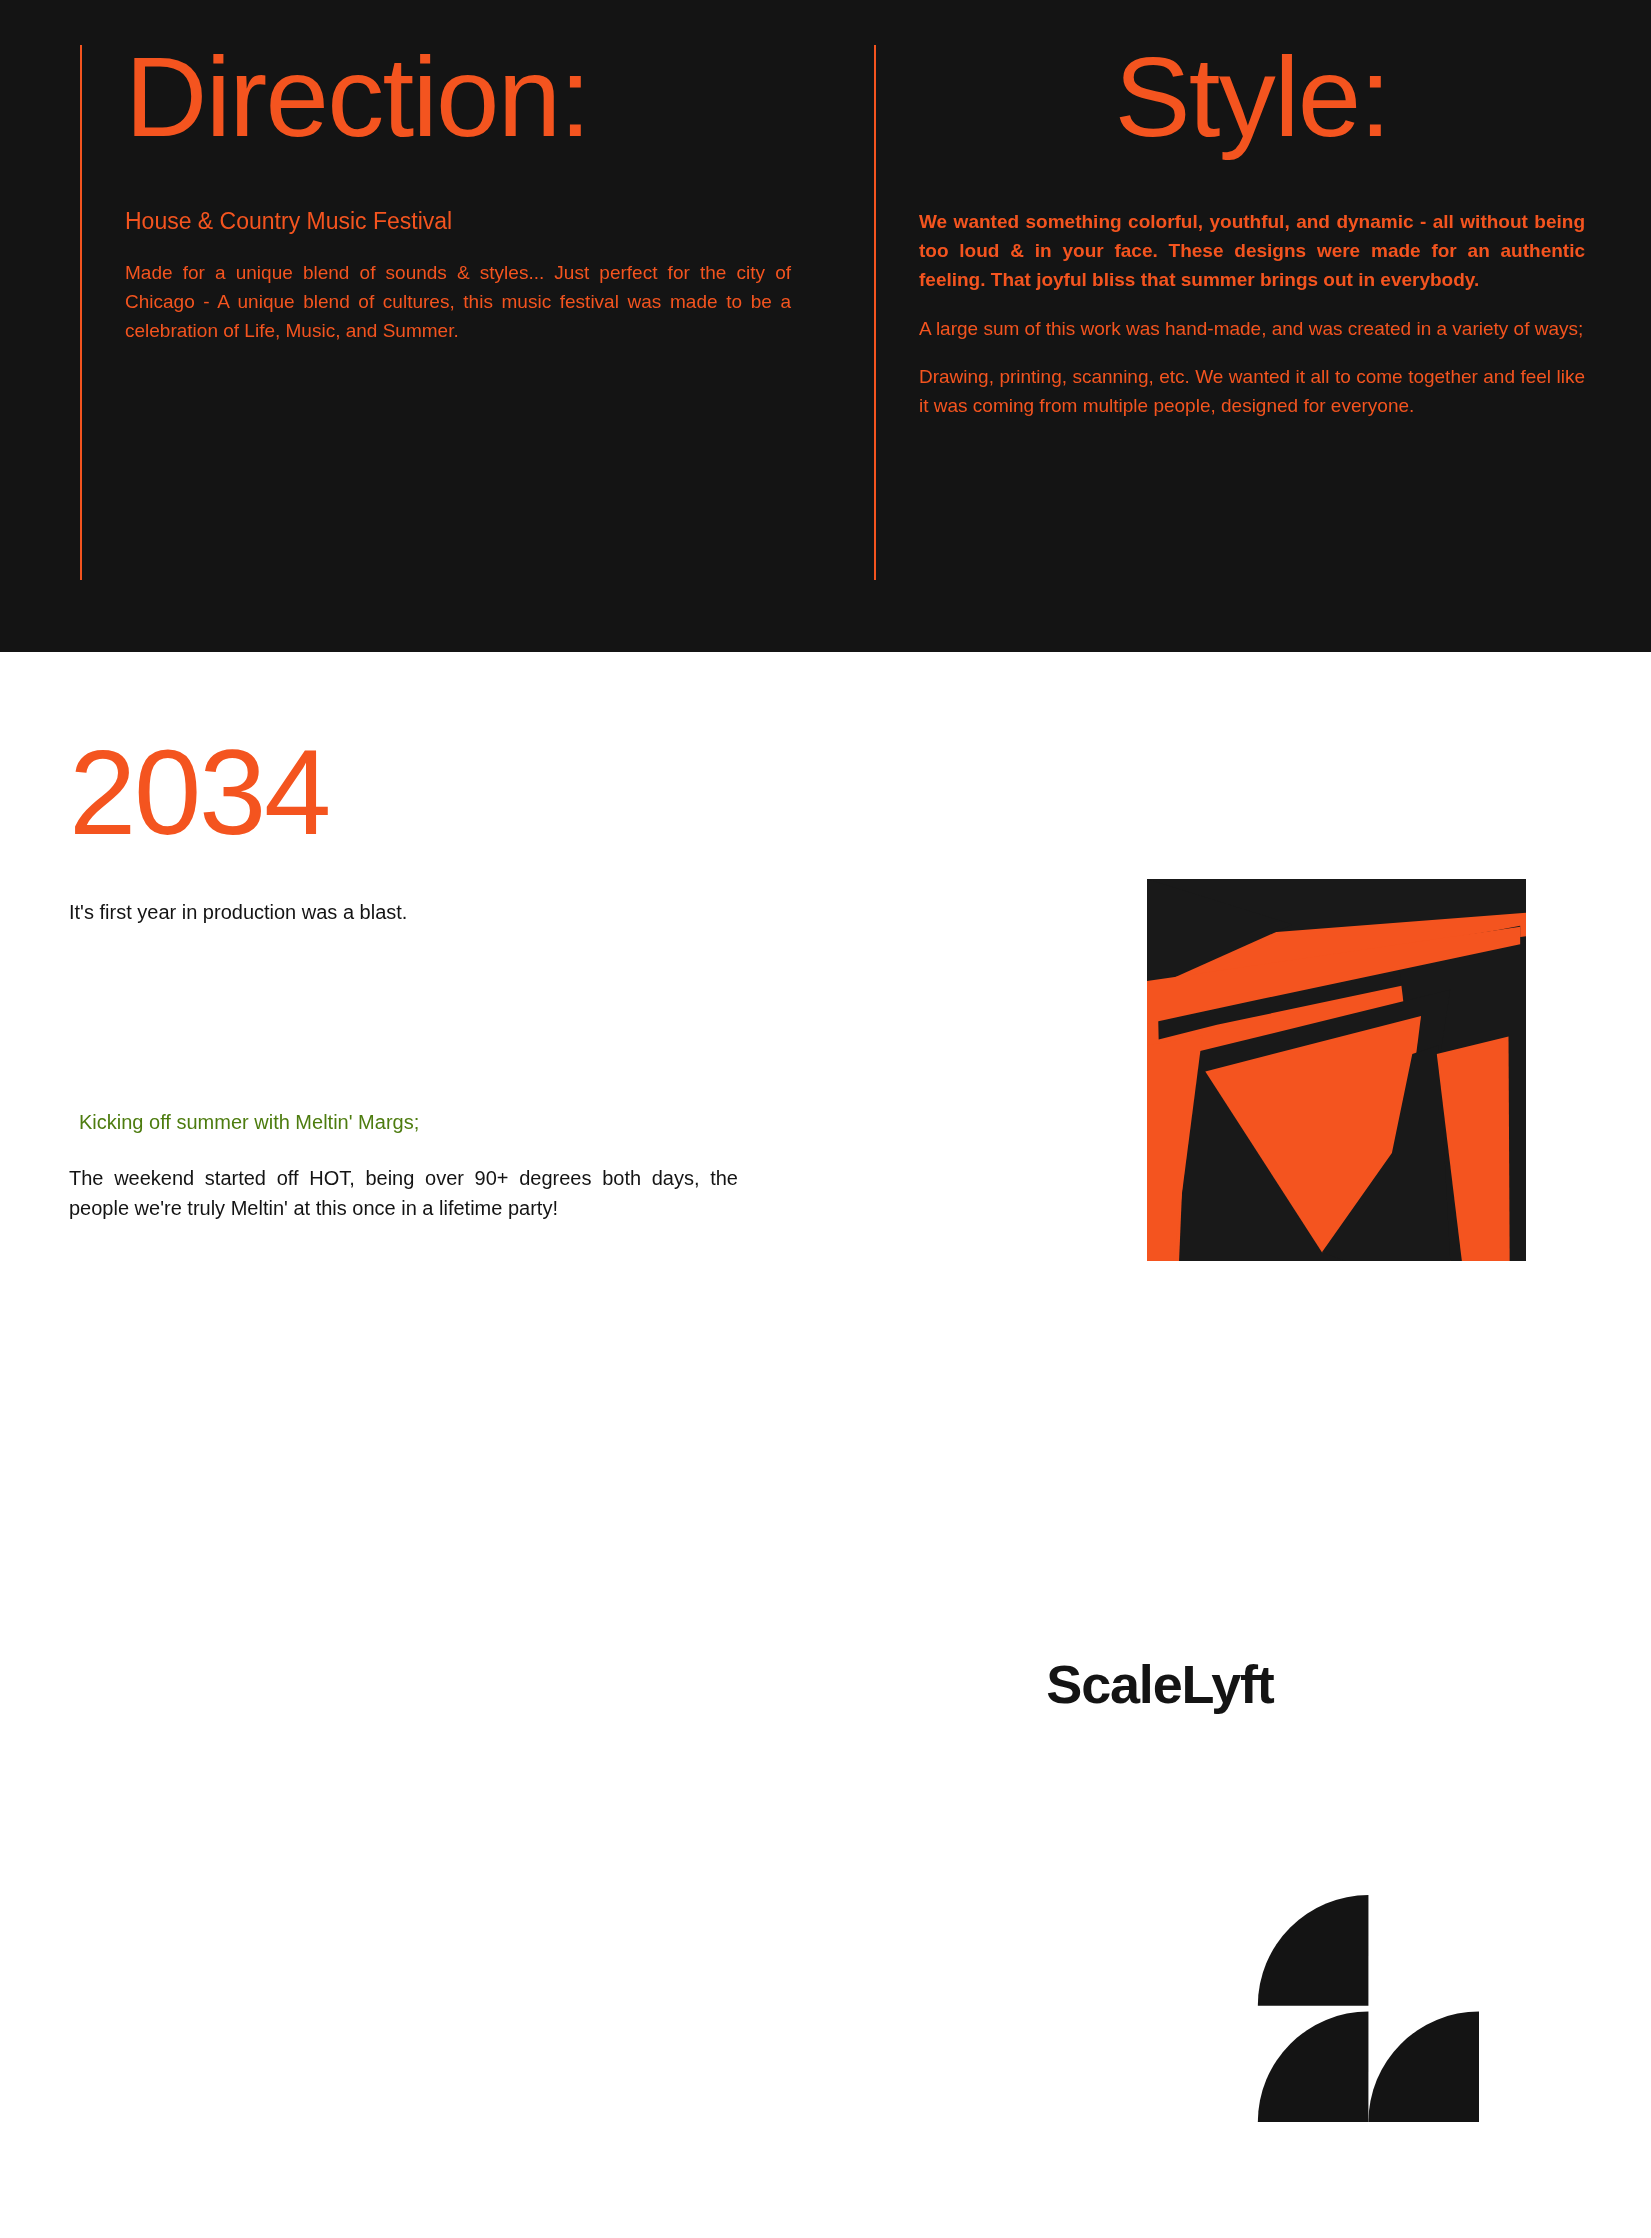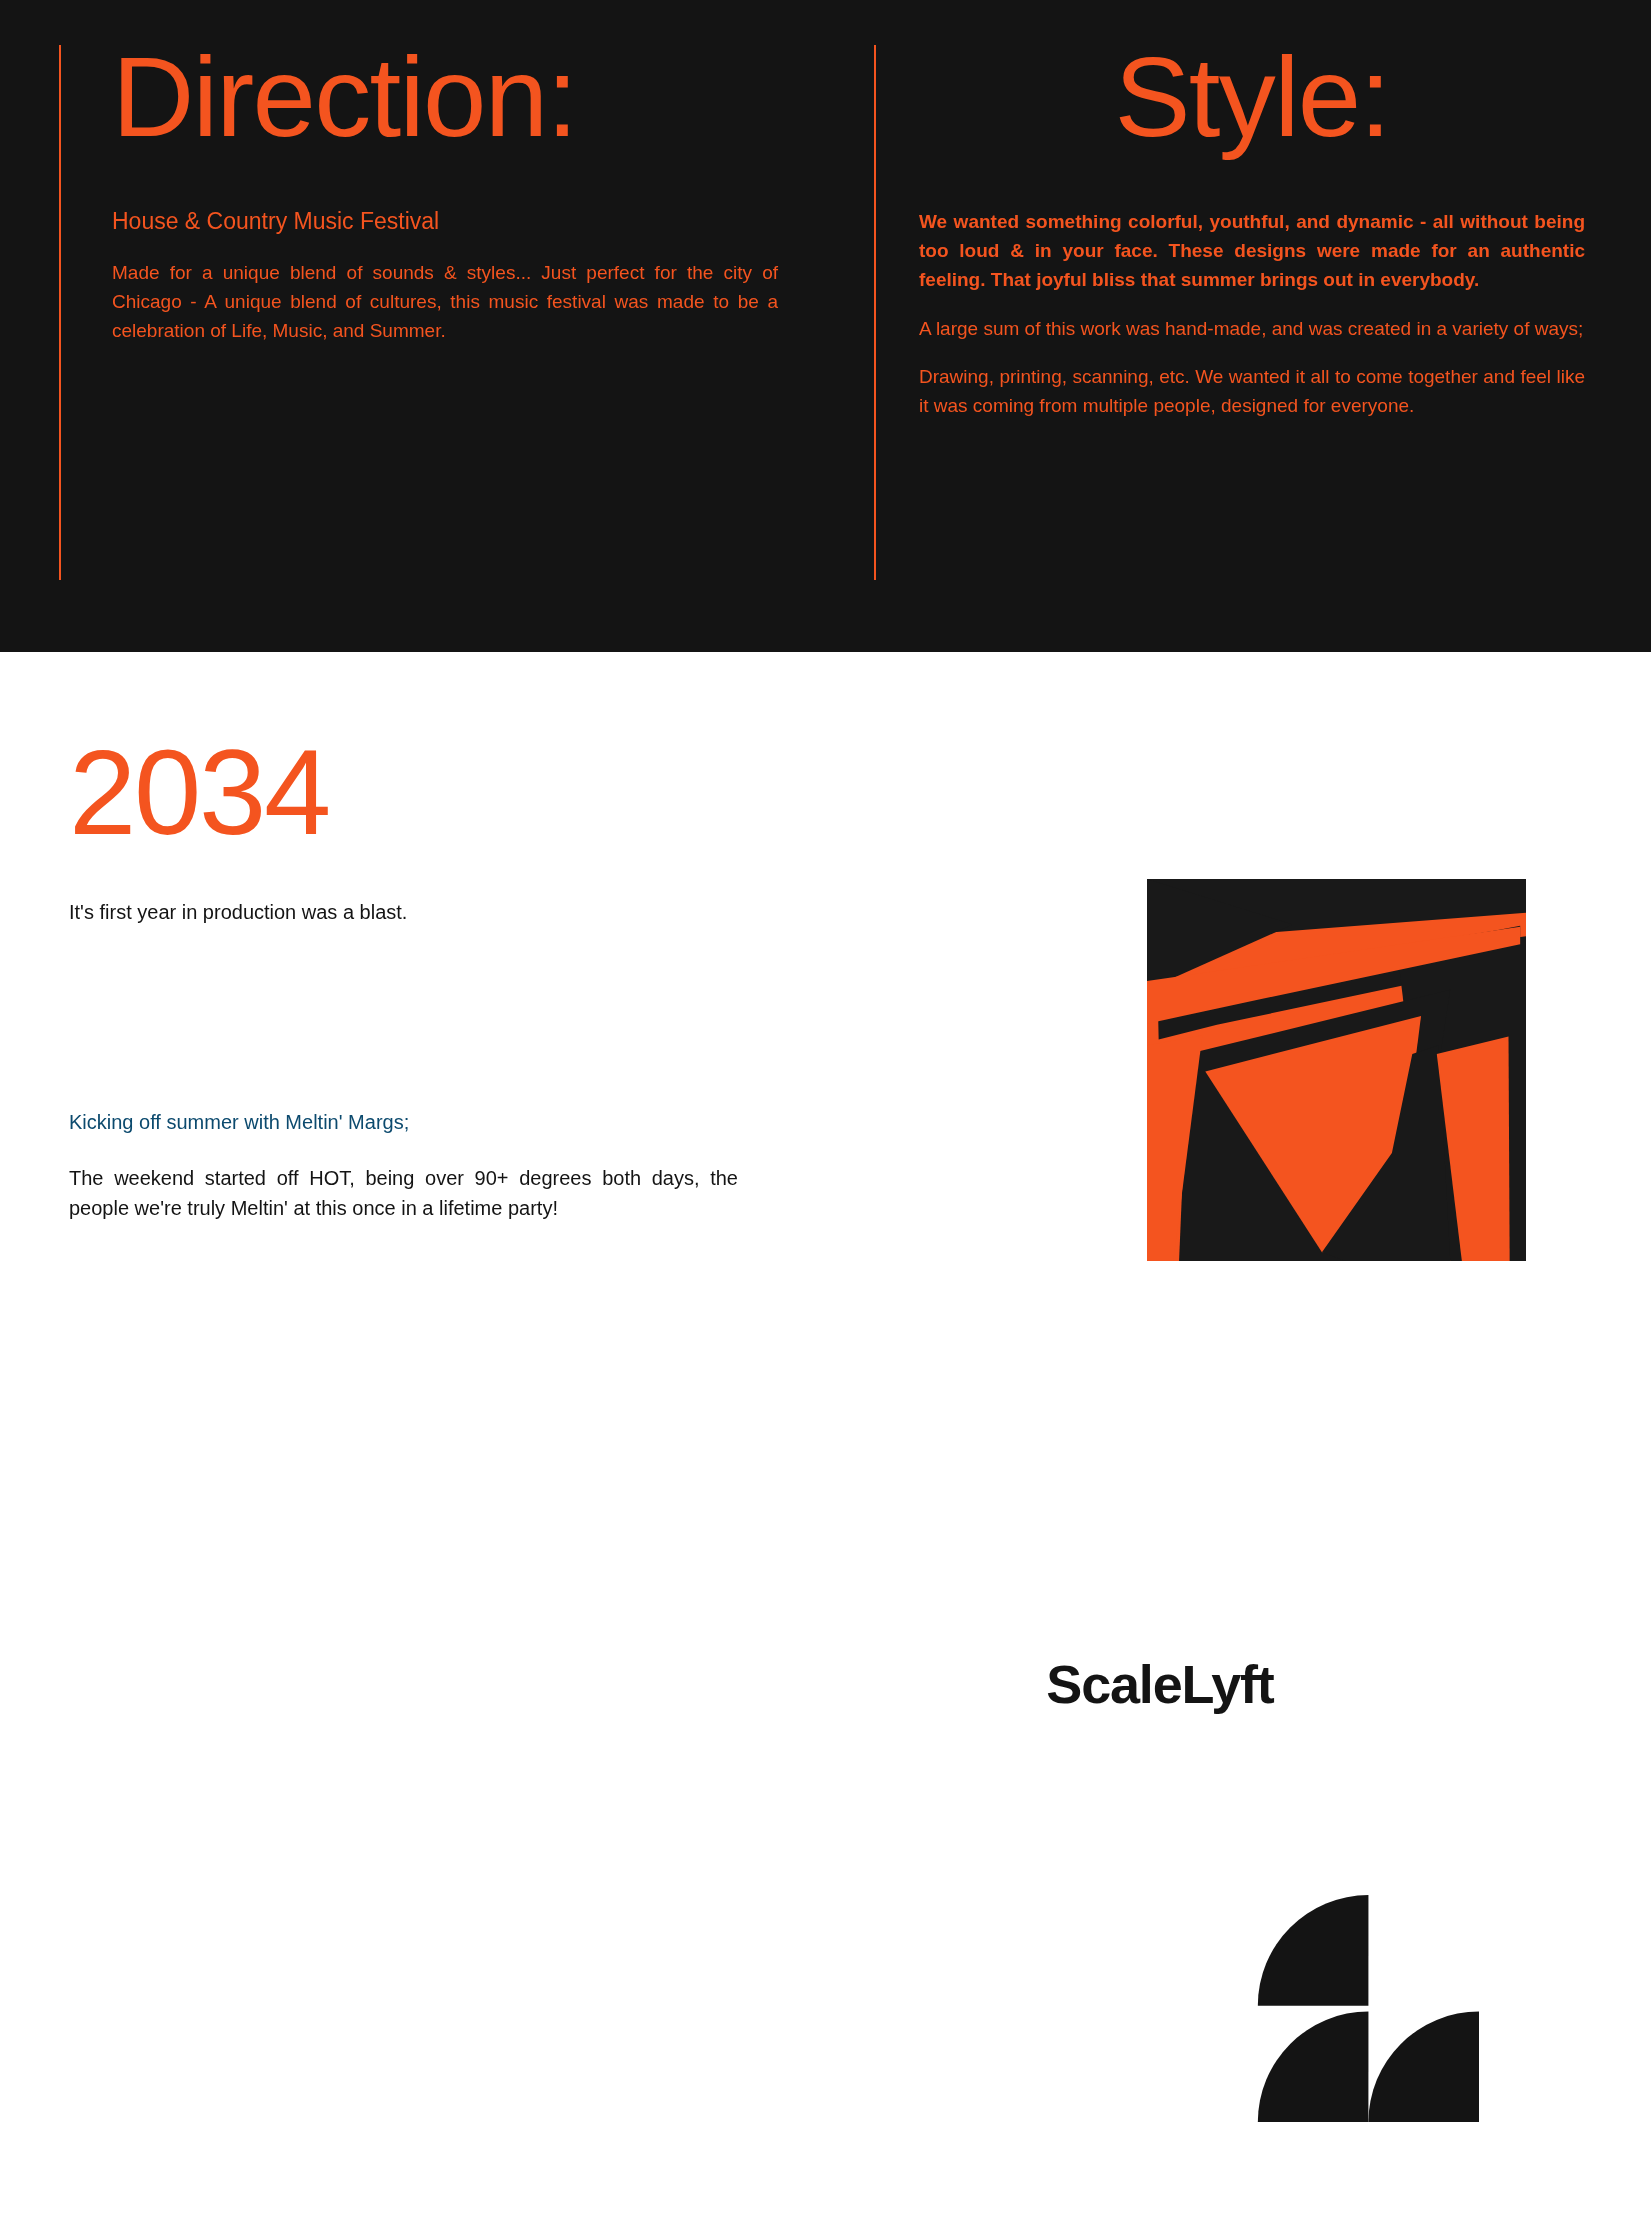--- a/index.html
+++ b/index.html
@@ -23,21 +23,21 @@
     top: 0;
     width: 1652px;
     height: 652px;
     background: #141414;
   }
 
   .col {
     position: absolute;
     top: 45px;
   }
-  .col.left  { left: 59px;  width: 711px; padding-left: 8px; }
+  .col.left  { left: 80px;  width: 711px; }
   .col.right { left: 874px; width: 711px; }
 
   .rule {
     position: absolute;
     top: 0;
     left: 0;
     width: 2.3px;
     height: 535px;
     background: #f4541f;
   }
@@ -92,25 +92,25 @@
     position: absolute;
     left: 69px;
     top: 901px;
     font-size: 20px;
     color: #141414;
     letter-spacing: 0px;
   }
 
   .para-a {
     position: absolute;
-    left: 69px;
+    left: 79px;
     top: 1107px;
     width: 676px;
     font-size: 20px;
-    color: #0c4a6e;
+    color: #4d7c0f;
     line-height: 1.5;
   }
 
   .para-b {
     position: absolute;
     left: 69px;
     top: 1163px;
     width: 669px;
     font-size: 20px;
     color: #141414;

